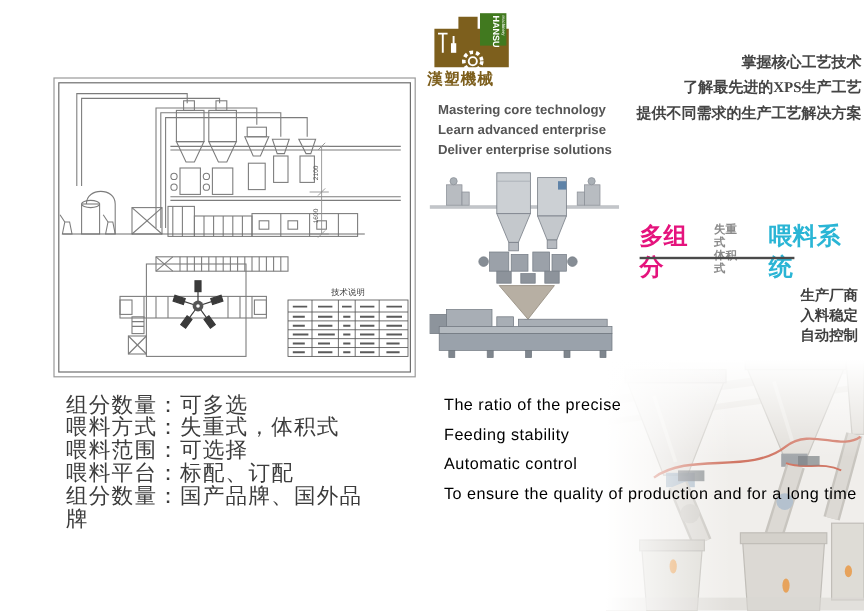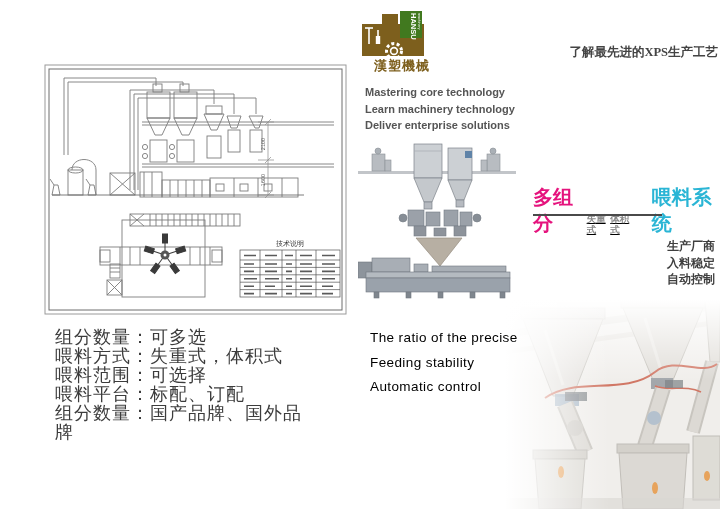--- a/index.html
+++ b/index.html
@@ -6,31 +6,31 @@
   body{width:720px;height:509px;position:relative;overflow:hidden;background:#ffffff;
        font-family:"Liberation Sans",sans-serif;}
   .abs{position:absolute;}
   .cn{font-family:"Liberation Serif","DejaVu Serif",serif;}
   
   #cad-drawing{left:44px;top:64px;width:304px;height:252px;}
   #spec-list{left:55px;top:328px;width:260px;}
   #spec-list .spec-line{font-size:18px;line-height:19px;color:#3c3c3c;letter-spacing:1px;}
   
   #logo{left:360px;top:10px;width:66px;height:48px;}
-  #logo-caption{left:356px;top:57px;width:74px;text-align:right;font-size:13px;font-weight:bold;
+  #logo-caption{left:356px;top:57px;width:74px;text-align:left;font-size:13px;font-weight:bold;
                 color:#7d5f1d;letter-spacing:1px;}
   
   #slogan-en{left:365px;top:84px;width:200px;}
   #slogan-en .en-line{font-size:11px;line-height:16.5px;color:#555;font-weight:bold;}
   #slogan-cn{left:420px;top:42px;width:298px;text-align:right;}
   #slogan-cn .cn-line{font-size:12.5px;line-height:21px;color:#444;font-weight:bold;}
   #product-render{left:358px;top:138px;width:158px;height:162px;}
-  #series-title{left:533px;top:184px;width:185px;display:flex;align-items:flex-end;}
+  #series-title{left:533px;top:184px;width:185px;display:flex;align-items:flex-start;}
   .title-part1{font-size:20px;font-weight:bold;line-height:26px;}
-  .title-part2{display:flex;flex-direction:row;margin:3px 3px 0 4px;text-decoration:underline;}
+  .title-part2{display:flex;flex-direction:column;margin:3px 3px 0 4px;}
   .title-part2 span{font-size:9.5px;line-height:11px;font-weight:bold;color:#8a8a8a;}
   .title-part3{font-size:20px;font-weight:bold;line-height:26px;margin-left:15px;}
   #title-underline{left:533px;top:214px;width:129px;height:2px;background:#4a4a4a;}
   #features-cn{left:430px;top:238px;width:285px;text-align:right;}
   #features-cn .cn-line{font-size:12px;line-height:16.5px;color:#3f3f3f;font-weight:bold;}
   #features-en{left:370px;top:326px;width:345px;z-index:3;}
   #features-en .en-line{font-size:13.5px;line-height:24.5px;color:#000000;letter-spacing:.4px;}
   
   #photo{left:505px;top:300px;width:215px;height:209px;z-index:1;}
   #photo .fade-top{left:0;top:0;width:215px;height:90px;
@@ -240,26 +240,28 @@
 
   <g>
     <circle cx="34" cy="41" r="7.5" fill="none" stroke="#ffffff" stroke-width="3" stroke-dasharray="3 2.4"></circle>
     <circle cx="34" cy="41" r="3.4" fill="none" stroke="#ffffff" stroke-width="1.6"></circle>
   </g>
 </svg>
 <div id="logo-caption" class="abs cn">漢塑機械</div>
 
 <div id="slogan-en" class="abs">
   <div class="en-line">Mastering core technology</div>
-  <div class="en-line">Learn machinery technology</div>
+  <div class="en-line">Learn advanced enterprise</div>
   <div class="en-line">Deliver enterprise solutions</div>
 </div>
 
 <div id="slogan-cn" class="abs cn">
+  <div class="cn-line">掌握核心工艺技术</div>
   <div class="cn-line">了解最先进的XPS生产工艺</div>
+  <div class="cn-line">提供不同需求的生产工艺解决方案</div>
 </div>
 
 <svg id="product-render" class="abs" viewBox="0 0 158 162" xmlns="http://www.w3.org/2000/svg">
   <rect x="0" y="33" width="158" height="3" fill="#c2c5c9"></rect>
 
   <g fill="#b8bcc1" stroke="#8a8f96" stroke-width="0.6">
     <rect x="14" y="16" width="13" height="17"></rect>
       <circle cx="20" cy="13" r="3" fill="#aab0b6"></circle>
     <rect x="27" y="22" width="6" height="11"></rect>
   </g>
@@ -325,20 +327,21 @@
 <div id="features-cn" class="abs cn">
   <div class="cn-line">生产厂商</div>
   <div class="cn-line">入料稳定</div>
   <div class="cn-line">自动控制</div>
 </div>
 
 <div id="features-en" class="abs">
   <div class="en-line">The ratio of the precise</div>
   <div class="en-line">Feeding stability</div>
   <div class="en-line">Automatic control</div>
+  <div class="en-line">To ensure the quality of production and for a long time</div>
 </div>
 
 <div id="photo" class="abs">
   <svg width="215" height="209" viewBox="0 0 215 209" xmlns="http://www.w3.org/2000/svg">
     <rect x="0" y="0" width="215" height="209" fill="#eceae6"></rect>
 
     <line x1="0" y1="34" x2="215" y2="6" stroke="#d8d5cf" stroke-width="7"></line>
     <line x1="0" y1="52" x2="215" y2="22" stroke="#ddd9d3" stroke-width="5"></line>
 
     <g stroke="#b5b1a9" stroke-width="1">

